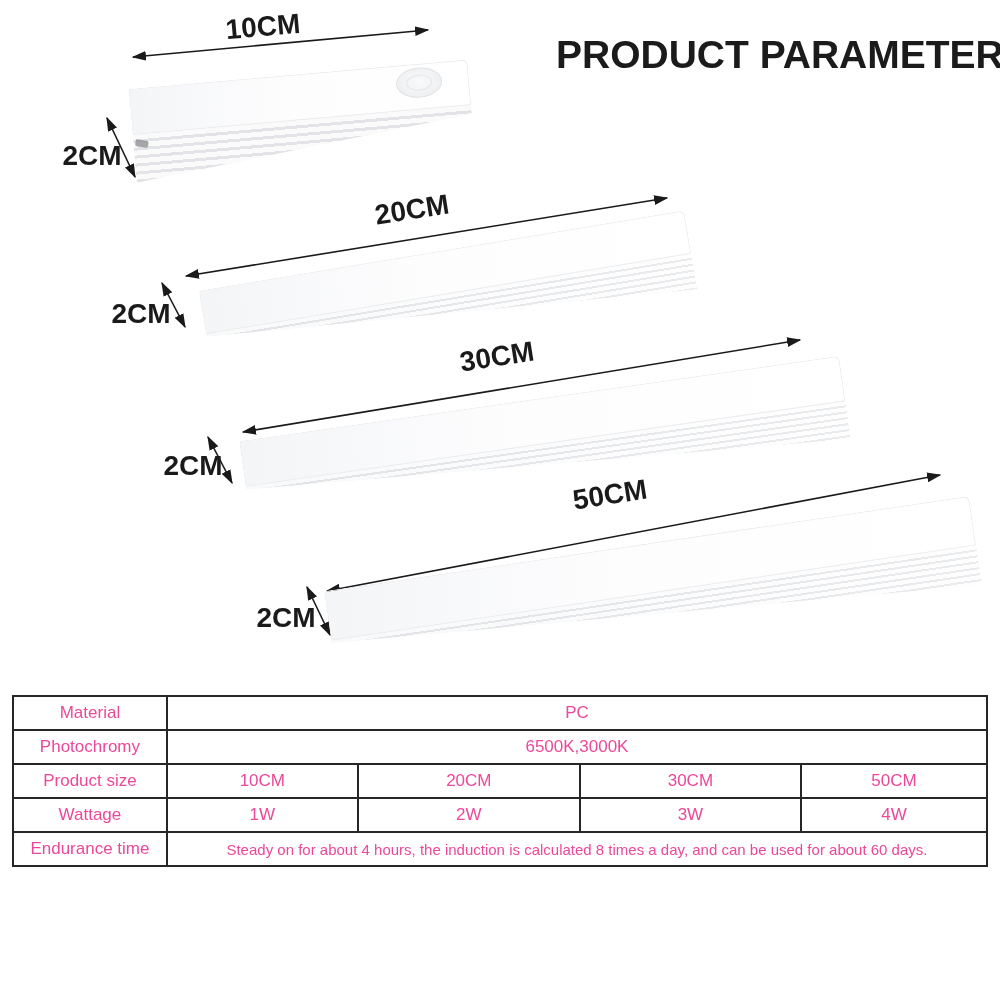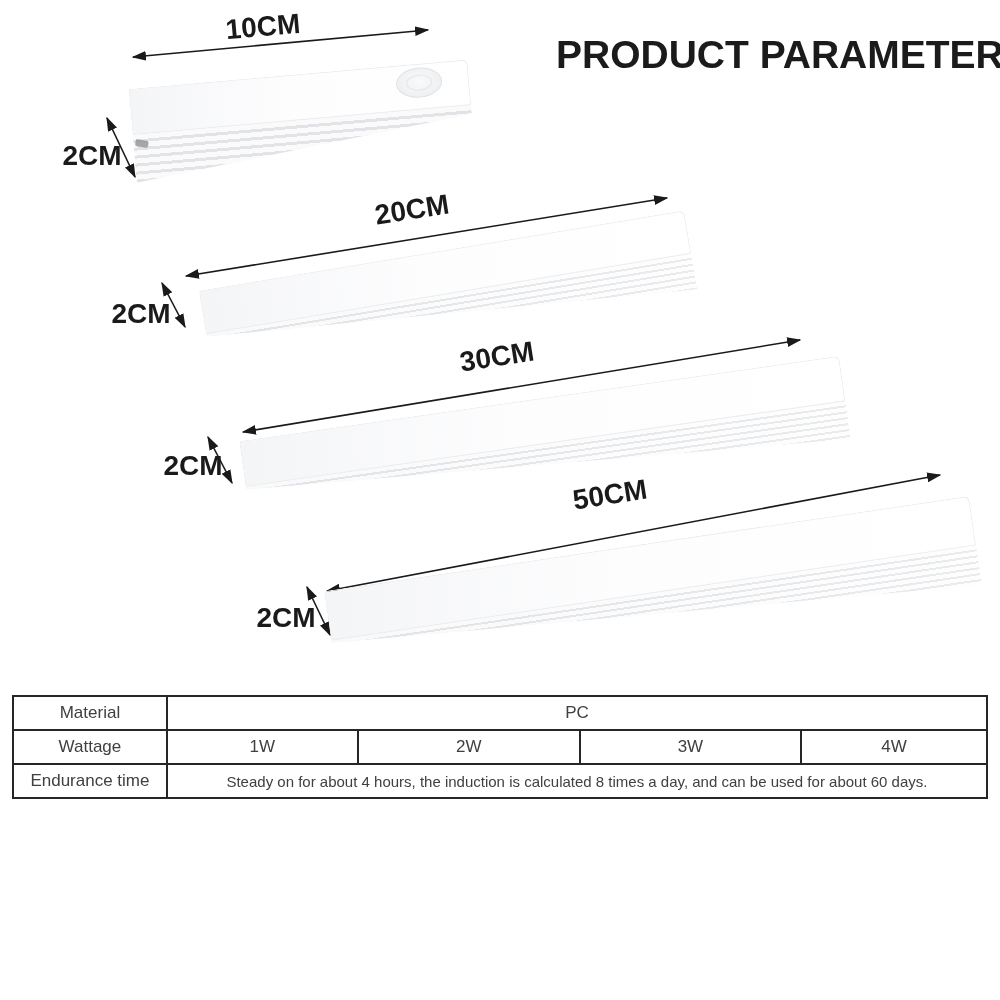--- a/index.html
+++ b/index.html
@@ -95,21 +95,21 @@
     background:#94969b; border-radius:2px; transform:rotate(14deg); opacity:.85;
   }
 
   
   .spec {
     position:absolute; left:12px; top:695px; width:976px;
     border-collapse:collapse; table-layout:fixed;
   }
   .spec td {
     border:2px solid #262626; height:32px; text-align:center;
-    font-size:17px; color:#404040; padding:0 11px; overflow:hidden; white-space:nowrap;
+    font-size:17px; color:#ec4899; padding:0 11px; overflow:hidden; white-space:nowrap;
   }
   .spec td.lbl { }
   .spec td.endurance-val { font-size:15px;margin-top:32px; }
 </style>
 </head>
 <body>
 
 <div class="canvas">
 
   <div class="page-title">PRODUCT PARAMETER</div>
@@ -171,20 +171,31 @@
         <col style="width:22.8%">
         <col style="width:22.7%">
         <col style="width:19.1%">
     </colgroup>
     <tbody>
       <tr>
         <td class="lbl">Material</td>
         <td colspan="4">PC</td>
       </tr>
       <tr>
+        <td class="lbl">Photochromy</td>
+        <td colspan="4">6500K,3000K</td>
+      </tr>
+      <tr>
+        <td class="lbl">Product size</td>
+        <td>10CM</td>
+        <td>20CM</td>
+        <td>30CM</td>
+        <td>50CM</td>
+      </tr>
+      <tr>
         <td class="lbl">Wattage</td>
         <td>1W</td>
         <td>2W</td>
         <td>3W</td>
         <td>4W</td>
       </tr>
       <tr>
         <td class="lbl">Endurance time</td>
         <td colspan="4" class="endurance-val">Steady on for about 4 hours, the induction is calculated 8 times a day, and can be used for about 60 days.</td>
       </tr>

